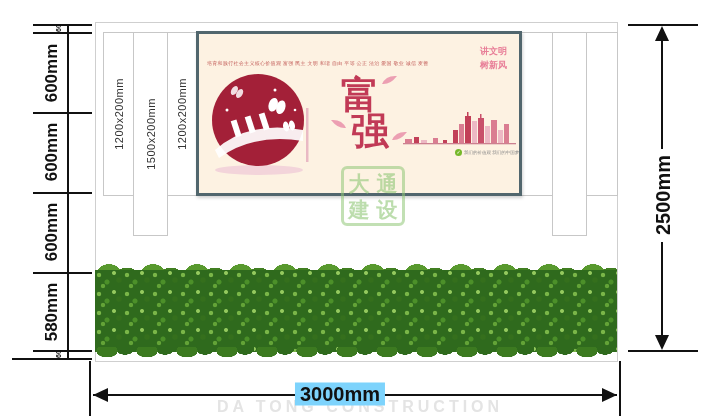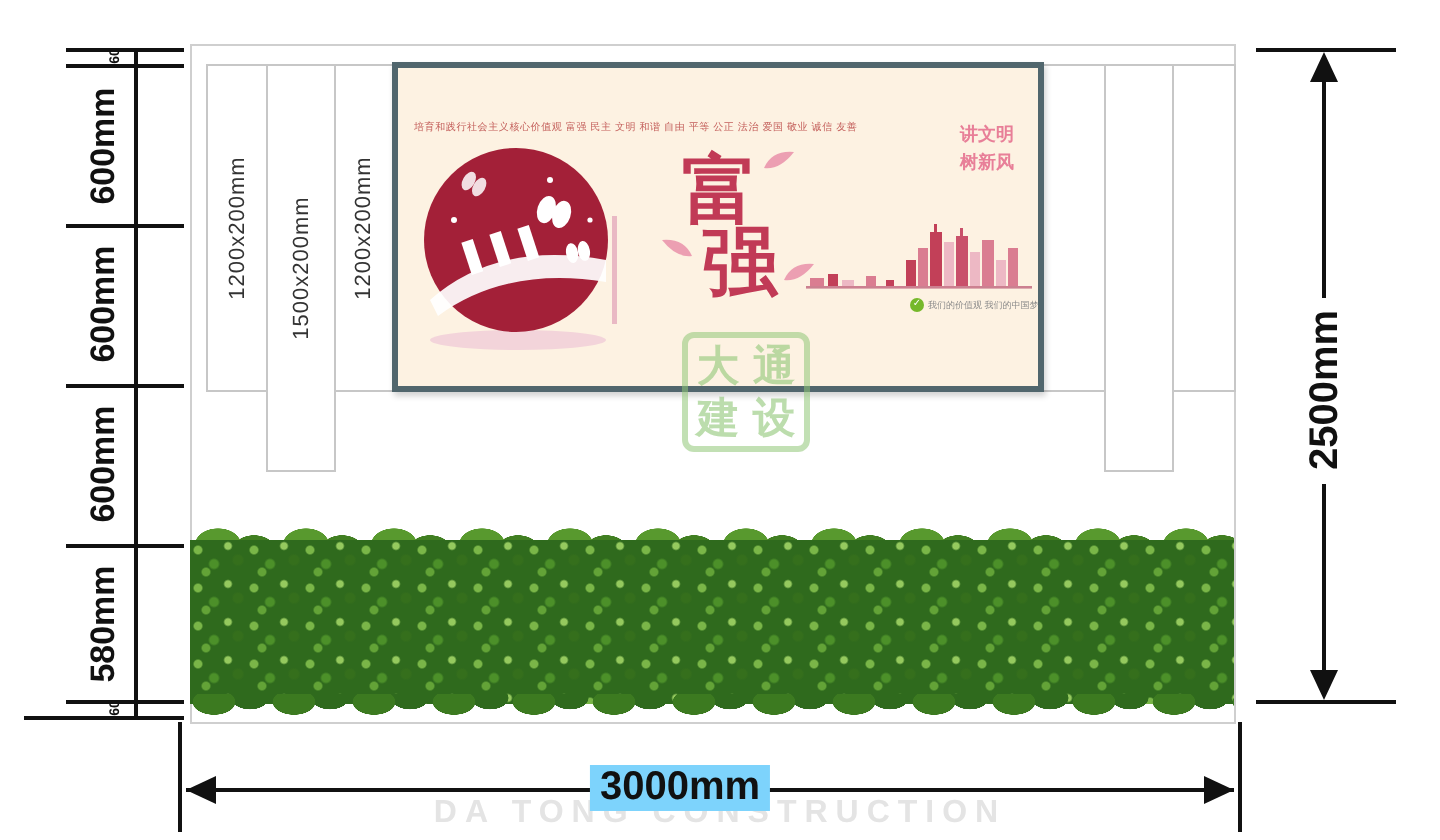--- a/index.html
+++ b/index.html
@@ -11,21 +11,21 @@
   .slat{position:absolute;border:1px solid #c7c7c7;background:#fff;}
   .slat-label{position:absolute;left:50%;top:50%;transform:translate(-50%,-50%) rotate(-90deg);
               white-space:nowrap;font-size:11px;color:#333;letter-spacing:.5px;}
   
   .poster{left:196px;top:31px;width:320px;height:159px;border:3px solid #51666d;background:#fdf2e2;
           z-index:2;box-shadow:1px 2px 3px rgba(0,0,0,.18);}
   .poster-header{position:absolute;left:8px;top:26px;width:230px;font-size:5px;color:#c4605c;
                  white-space:nowrap;overflow:hidden;letter-spacing:.3px;}
   .big-char{position:absolute;font-size:38px;line-height:1;font-weight:bold;color:#c13a56;
             font-family:"DejaVu Serif",serif;}
-  .slogan{position:absolute;right:12px;top:27px;font-size:9px;font-weight:bold;color:#e87f98;
+  .slogan{position:absolute;right:12px;top:11px;font-size:9px;font-weight:bold;color:#e87f98;
           line-height:1.5;text-align:left;}
   .caption{position:absolute;left:256px;top:115px;display:flex;align-items:center;gap:2px;}
   .caption .dot{width:7px;height:7px;border-radius:50%;background:#76b82a;color:#fff;font-size:5px;
                 line-height:7px;text-align:center;}
   .caption .txt{font-size:4.5px;color:#8a8a8a;white-space:nowrap;}
   
   .logo-green{left:341px;top:166px;width:56px;height:52px;border:3px solid rgba(144,199,118,.55);
               border-radius:6px;z-index:3;display:grid;grid-template-columns:1fr 1fr;
               align-items:center;justify-items:center;padding:1px;}
   .logo-green span{font-size:21px;font-weight:bold;color:rgba(144,199,118,.6);line-height:1;}

